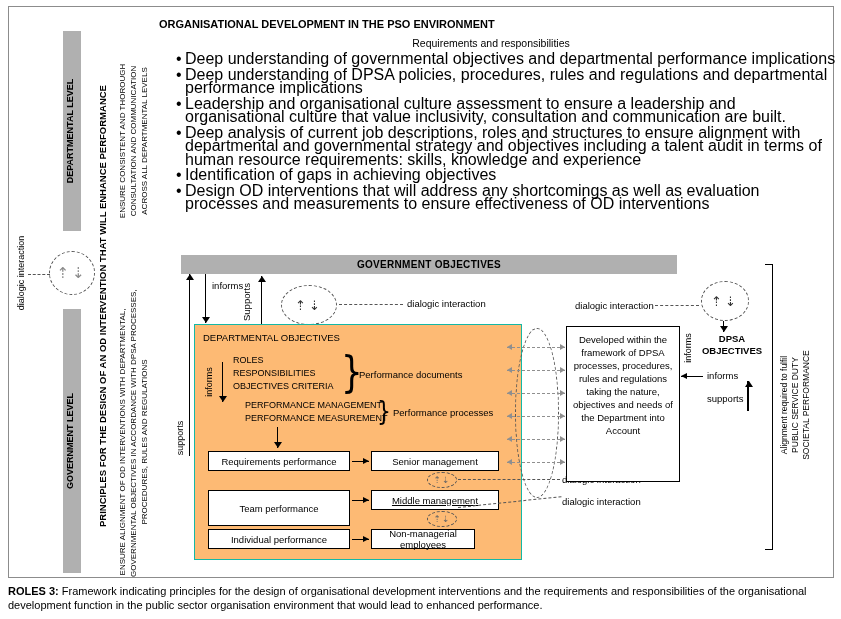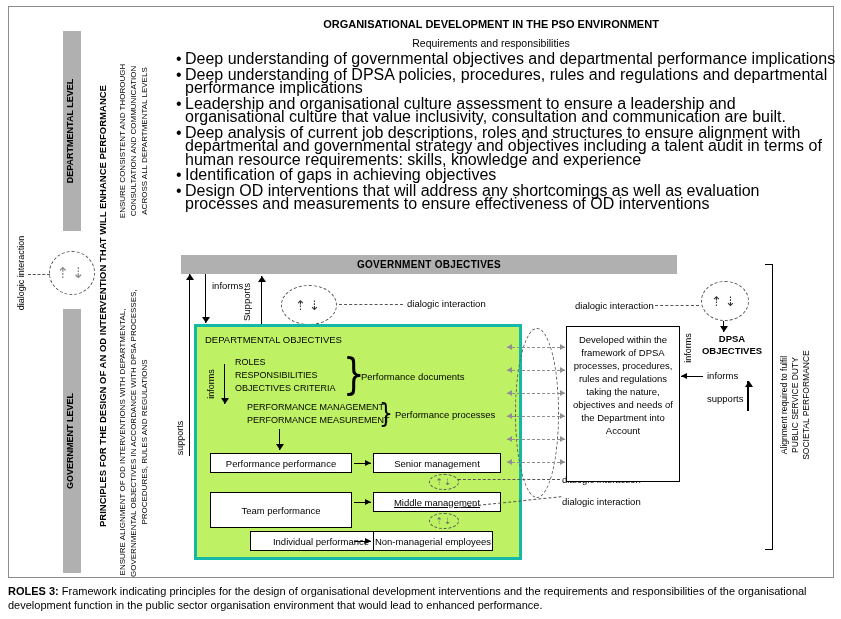--- a/index.html
+++ b/index.html
@@ -21,21 +21,21 @@
   .vline{position:absolute;width:0;border-left:1px solid #000;}
   .vline.thick{border-left-width:2px;}
   .vline.arr-down::after{content:"";position:absolute;bottom:0;left:-4.5px;border-left:4px solid transparent;border-right:4px solid transparent;border-top:6px solid #000;}
   .vline.arr-up::before{content:"";position:absolute;top:0;left:-4.5px;border-left:4px solid transparent;border-right:4px solid transparent;border-bottom:6px solid #000;}
   .hline{position:absolute;height:0;border-top:1px solid #000;}
   .hline.arr-right::after{content:"";position:absolute;right:0;top:-4px;border-top:3.5px solid transparent;border-bottom:3.5px solid transparent;border-left:6px solid #000;}
   .hline.arr-left::before{content:"";position:absolute;left:0;top:-4px;border-top:3.5px solid transparent;border-bottom:3.5px solid transparent;border-right:6px solid #000;}
   .garrow{position:absolute;height:0;border-top:1px dashed #8f8f8f;}
   .garrow::before{content:"";position:absolute;left:0;top:-4px;border-top:3.5px solid transparent;border-bottom:3.5px solid transparent;border-right:5px solid #8f8f8f;}
   .garrow::after{content:"";position:absolute;right:0;top:-4px;border-top:3.5px solid transparent;border-bottom:3.5px solid transparent;border-left:5px solid #8f8f8f;}
-  .box{position:absolute;border:3px solid #14b8a6;background:#bef264;}
+  .box{position:absolute;border:1px solid #14b8a6;background:#fdba74;}
   .rowbox{position:absolute;border:1px solid #000;background:#fff;display:flex;align-items:center;justify-content:center;font-size:9.5px;text-align:center;}
   .brace{position:absolute;font-family:"DejaVu Sans",sans-serif;line-height:1;transform-origin:top left;}
   .bullets{position:absolute;left:165px;top:45px;width:662px;font-size:16px;line-height:13.5px;list-style:none;}
   .bullets li{position:relative;padding-left:11px;margin-bottom:2px;}
   .bullets li::before{content:"\2022";position:absolute;left:2px;}
   .devbox{position:absolute;border:1px solid #000;background:#fff;font-size:9.5px;line-height:13px;text-align:center;padding:6px 5px;}
   .bracket{position:absolute;border-top:1px solid #000;border-right:1px solid #000;border-bottom:1px solid #000;}
   .caption{position:absolute;left:8px;top:584px;width:828px;font-size:11px;line-height:14px;}
   .caption .lbl{font-weight:bold;}
   .lbl-plain{position:absolute;white-space:nowrap;}
@@ -63,21 +63,21 @@
     <span>ENSURE CONSISTENT AND THOROUGH</span>
     <span>CONSULTATION AND COMMUNICATION</span>
     <span>ACROSS ALL DEPARTMENTAL LEVELS</span>
   </div>
   <div class="vtext" style="left:108px;top:570px;width:270px;font-size:8px;">
     <span>ENSURE ALIGNMENT OF OD INTERVENTIONS WITH DEPARTMENTAL,</span>
     <span>GOVERNMENTAL OBJECTIVES IN ACCORDANCE WITH DPSA PROCESSES,</span>
     <span>PROCEDURES, RULES AND REGULATIONS</span>
   </div>
 
-  <div class="abs b f11" style="left:150px;top:11px;width:664px;text-align:center;">ORGANISATIONAL DEVELOPMENT IN THE PSO ENVIRONMENT</div>
+  <div class="abs b f11" style="left:150px;top:11px;width:664px;">ORGANISATIONAL DEVELOPMENT IN THE PSO ENVIRONMENT</div>
   <div class="abs f105" style="left:150px;top:30px;width:664px;text-align:center;">Requirements and responsibilities</div>
 
   <ul class="bullets">
     <li>Deep understanding of governmental objectives and departmental performance implications</li>
     <li>Deep understanding of DPSA policies, procedures, rules and regulations and departmental performance implications</li>
     <li>Leadership and organisational culture assessment to ensure a leadership and organisational culture that value inclusivity, consultation and communication are built.</li>
     <li>Deep analysis of current job descriptions, roles and structures to ensure alignment with departmental and governmental strategy and objectives including a talent audit in terms of human resource requirements: skills, knowledge and experience</li>
     <li>Identification of gaps in achieving objectives</li>
     <li>Design OD interventions that will address any shortcomings as well as evaluation processes and measurements to ensure effectiveness of OD interventions</li>
   </ul>
@@ -128,31 +128,31 @@
 
     <div class="abs f9" style="left:50px;top:74px;line-height:13px;">
       <span style="display:block;">PERFORMANCE MANAGEMENT</span>
       <span style="display:block;">PERFORMANCE MEASUREMENT</span>
     </div>
     <div class="brace" style="left:182px;top:73px;font-size:22px;transform:scaleY(1.2);">}</div>
     <div class="abs f95" style="left:198px;top:82px;white-space:nowrap;">Performance processes</div>
 
     <div class="vline arr-down" style="left:82px;top:102px;height:21px;"></div>
 
-    <div class="rowbox" style="left:13px;top:126px;width:142px;height:20px;">Performance performance</div>
+    <div class="rowbox" style="left:13px;top:126px;width:142px;height:20px;">Requirements performance</div>
     <div class="hline arr-right" style="left:157px;top:136px;width:17px;"></div>
     <div class="rowbox" style="left:176px;top:126px;width:128px;height:20px;">Senior management</div>
 
     <div class="rowbox" style="left:13px;top:165px;width:142px;height:36px;">Team performance</div>
     <div class="hline arr-right" style="left:157px;top:175px;width:17px;"></div>
     <div class="rowbox" style="left:176px;top:165px;width:128px;height:20px;text-decoration:underline;">Middle management</div>
 
-    <div class="rowbox" style="left:13px;top:204px;width:142px;height:20px;margin-left:40px;">Individual performance</div>
+    <div class="rowbox" style="left:13px;top:204px;width:142px;height:20px;">Individual performance</div>
     <div class="hline arr-right" style="left:157px;top:214px;width:17px;"></div>
-    <div class="rowbox" style="left:176px;top:204px;width:120px;height:20px;">Non-managerial employees</div>
+    <div class="rowbox" style="left:176px;top:204px;width:104px;height:20px;">Non-managerial employees</div>
 
     <div class="ellipse" style="left:232px;top:147px;width:30px;height:16px;">
       <span class="gico" style="font-size:9px;color:#666;letter-spacing:1px;">⇡⇣</span>
     </div>
     <div class="ellipse" style="left:232px;top:186px;width:30px;height:16px;">
       <span class="gico" style="font-size:9px;color:#666;letter-spacing:1px;">⇡⇣</span>
     </div>
   </div>
 
   <div class="dashline" style="left:449px;top:472px;width:102px;"></div>

